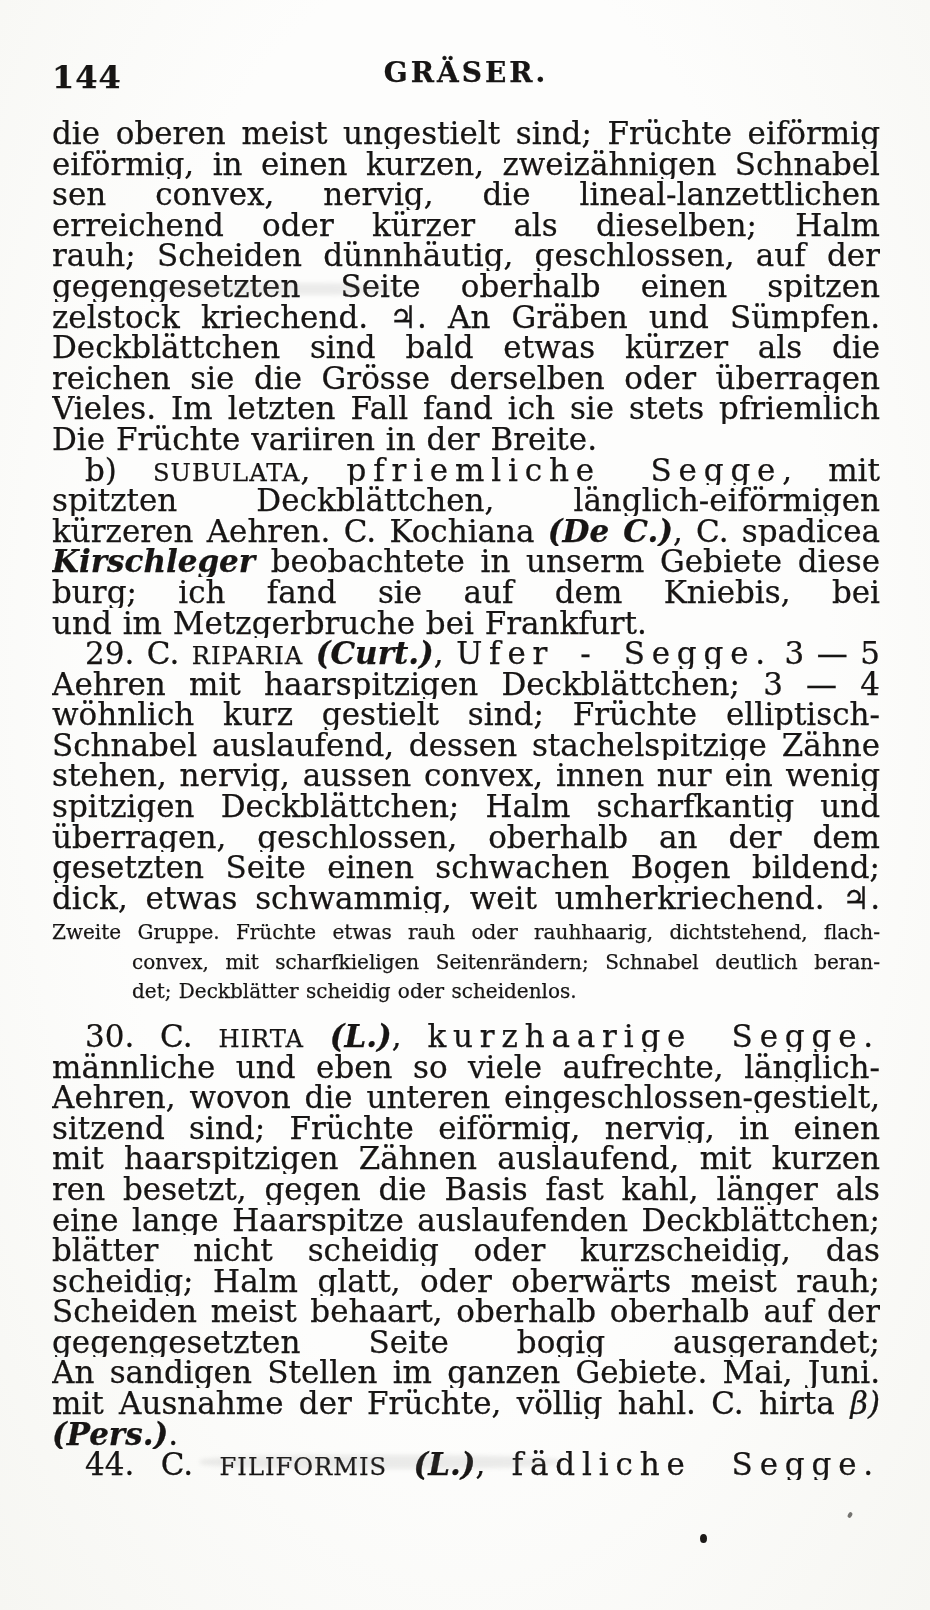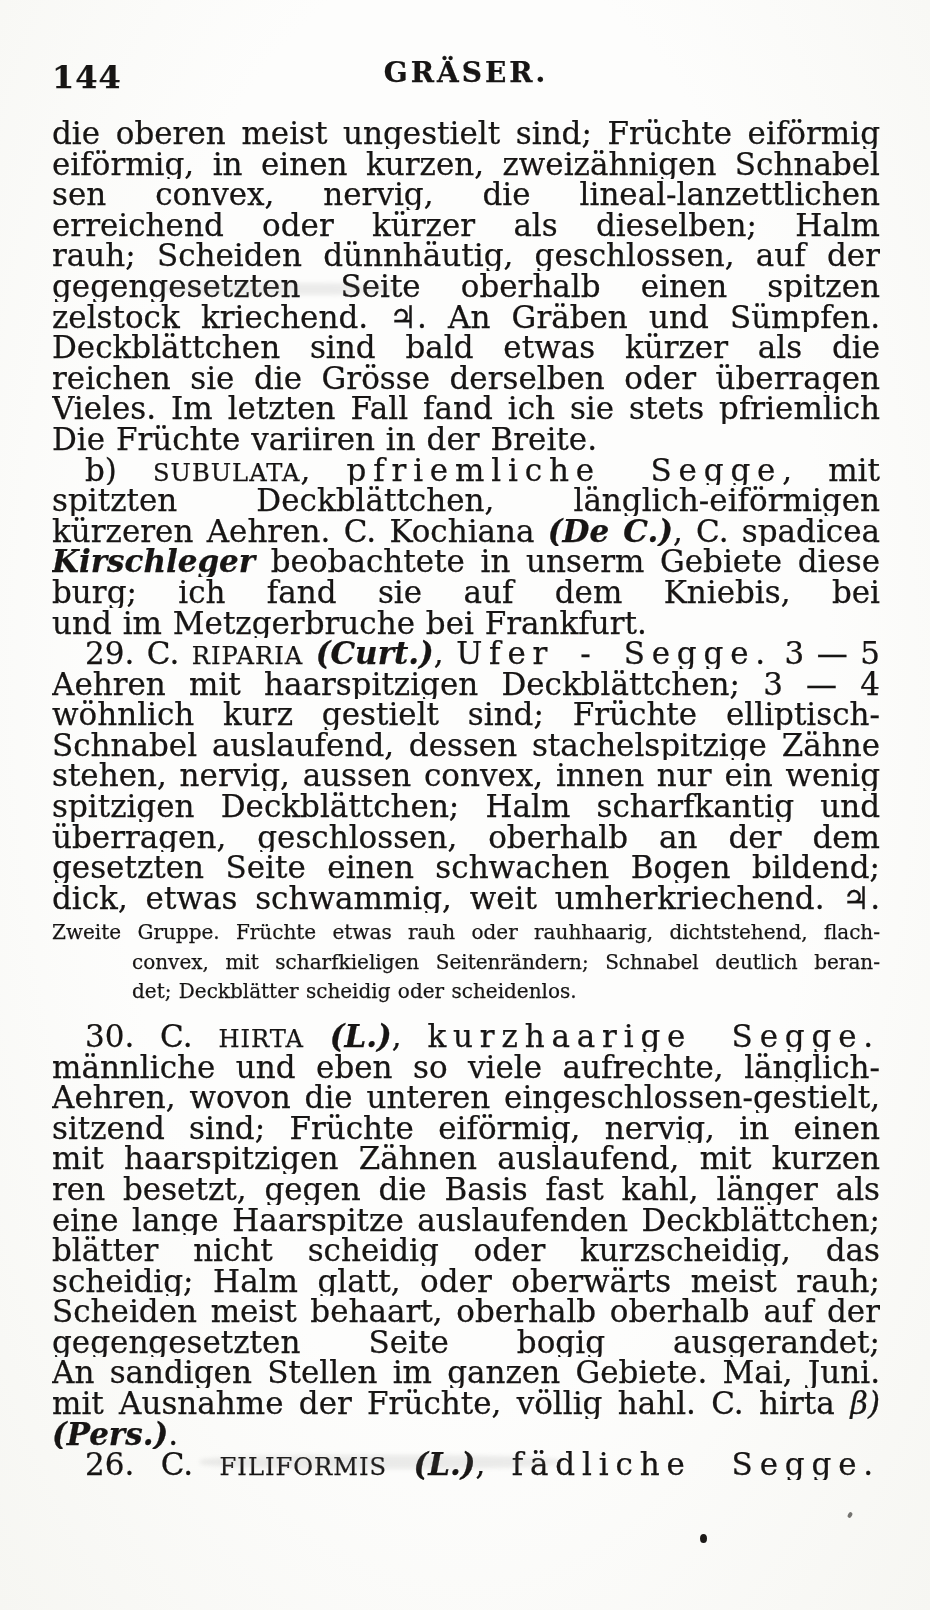--- a/index.html
+++ b/index.html
@@ -129,20 +129,20 @@
       <div class="line"><span>mit haarspitzigen Zähnen auslaufend, mit kurzen abstehenden Haa-</span></div>
       <div class="line"><span>ren besetzt, gegen die Basis fast kahl, länger als die eiförmigen, in</span></div>
       <div class="line"><span>eine lange Haarspitze auslaufenden Deckblättchen; obere Deck-</span></div>
       <div class="line"><span>blätter nicht scheidig oder kurzscheidig, das unterste ziemlich lang-</span></div>
       <div class="line"><span>scheidig; Halm glatt, oder oberwärts meist rauh; Blätter und</span></div>
       <div class="line"><span>Scheiden meist behaart, oberhalb oberhalb auf der dem Blatt ent-</span></div>
       <div class="line"><span>gegengesetzten Seite bogig ausgerandet; Wurzelstock kriechend. </span><span class="sym">♃</span><span>.</span></div>
       <div class="line"><span>An sandigen Stellen im ganzen Gebiete. Mai, Juni. — Zuweilen,</span></div>
       <div class="line"><span>mit Ausnahme der Früchte, völlig hahl. C. hirta </span><span class="it">β)</span><span> hirtaeformis</span></div>
       <div class="line end"><span class="bi">(Pers.)</span><span>.</span></div>
-      <div class="line ind"><span>26. C. </span><span class="sc">FILIFORMIS</span><span> </span><span class="bi">(L.)</span><span>, </span><span class="sp">fädliche Segge.</span><span> Eine oder zwei</span></div>
+      <div class="line ind"><span>44. C. </span><span class="sc">FILIFORMIS</span><span> </span><span class="bi">(L.)</span><span>, </span><span class="sp">fädliche Segge.</span><span> Eine oder zwei</span></div>
     </div>
 
   <div class="smudge" style="left:160px; top:283px; width:240px; height:12px;"></div>
   <div class="smudge" style="left:200px; top:1455px; width:360px; height:14px;"></div>
   <div class="speck" style="left:700px; top:1534px; width:7px; height:9px;"></div>
   <div class="speck" style="left:848px; top:1512px; width:4px; height:6px; opacity:0.6; transform:rotate(30deg);"></div>
 </div>
 
 </body></html>

